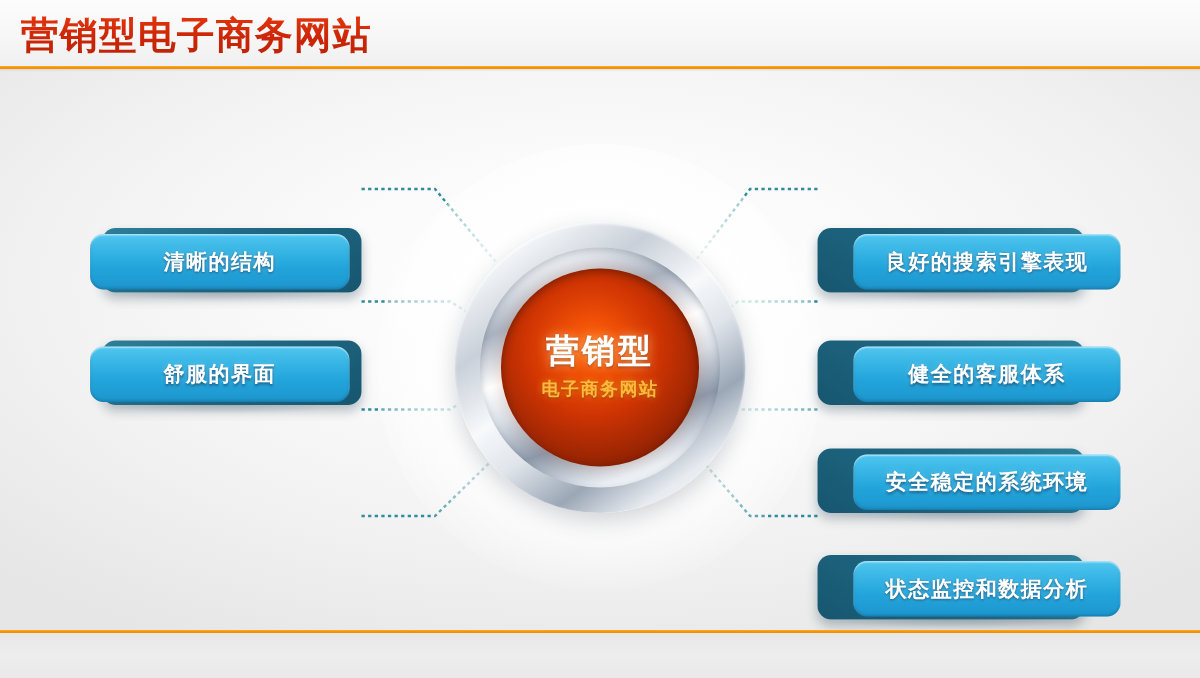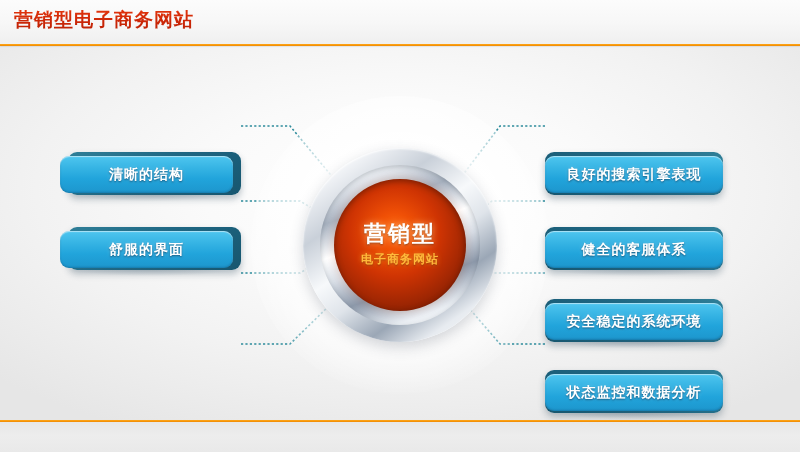--- a/index.html
+++ b/index.html
@@ -26,21 +26,21 @@
     position: absolute;
     left: 0; top: 0;
     width: 800px;
     height: 46px;
     background: linear-gradient(180deg, #fcfcfc 0%, #f7f7f7 50%, #efefef 100%);
   }
   #title {
     position: absolute;
     left: 14px;
     top: 7px;
-    font-size: 19px;
+    font-size: 25px;
     font-weight: bold;
     letter-spacing: 1px;
     color: #cf2a0b;
     background: linear-gradient(180deg, #e8380e 0%, #cb2607 55%, #bb2205 100%);
     -webkit-background-clip: text;
     background-clip: text;
     -webkit-text-fill-color: transparent;
     white-space: nowrap;
   }
   .rule {
@@ -174,21 +174,21 @@
     color: #ffffff;
     letter-spacing: 1px;
     text-shadow: 0 1px 2px rgba(10,60,95,0.75), 0 0 4px rgba(255,255,255,0.25);
     white-space: nowrap;
   }
   .node.right .shadow3d {
     left: 0;
     background: linear-gradient(210deg, #2f7f98 0%, #1f6783 45%, #17566f 100%);
   }
   .node.right .face {
-    left: 0;
+    left: 24px;
   }
   .node.right { width: 186px; }
   .node.right .shadow3d { width: 178px; }
   .node.right .face { width: 178px; }
 
   .node::after {
     content: "";
     position: absolute;
     left: 6px;
     bottom: -6px;

